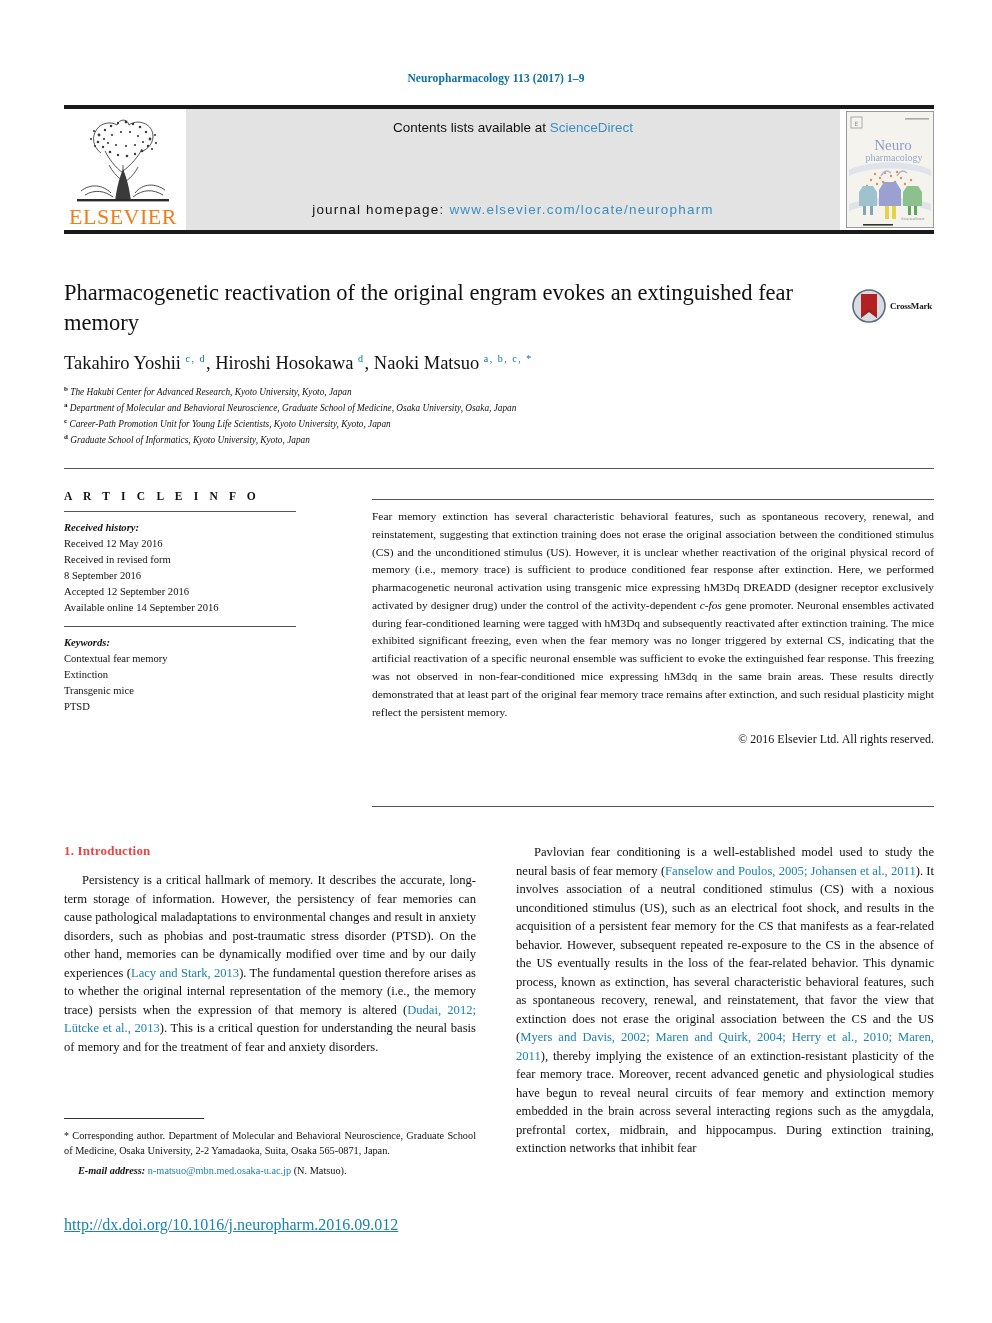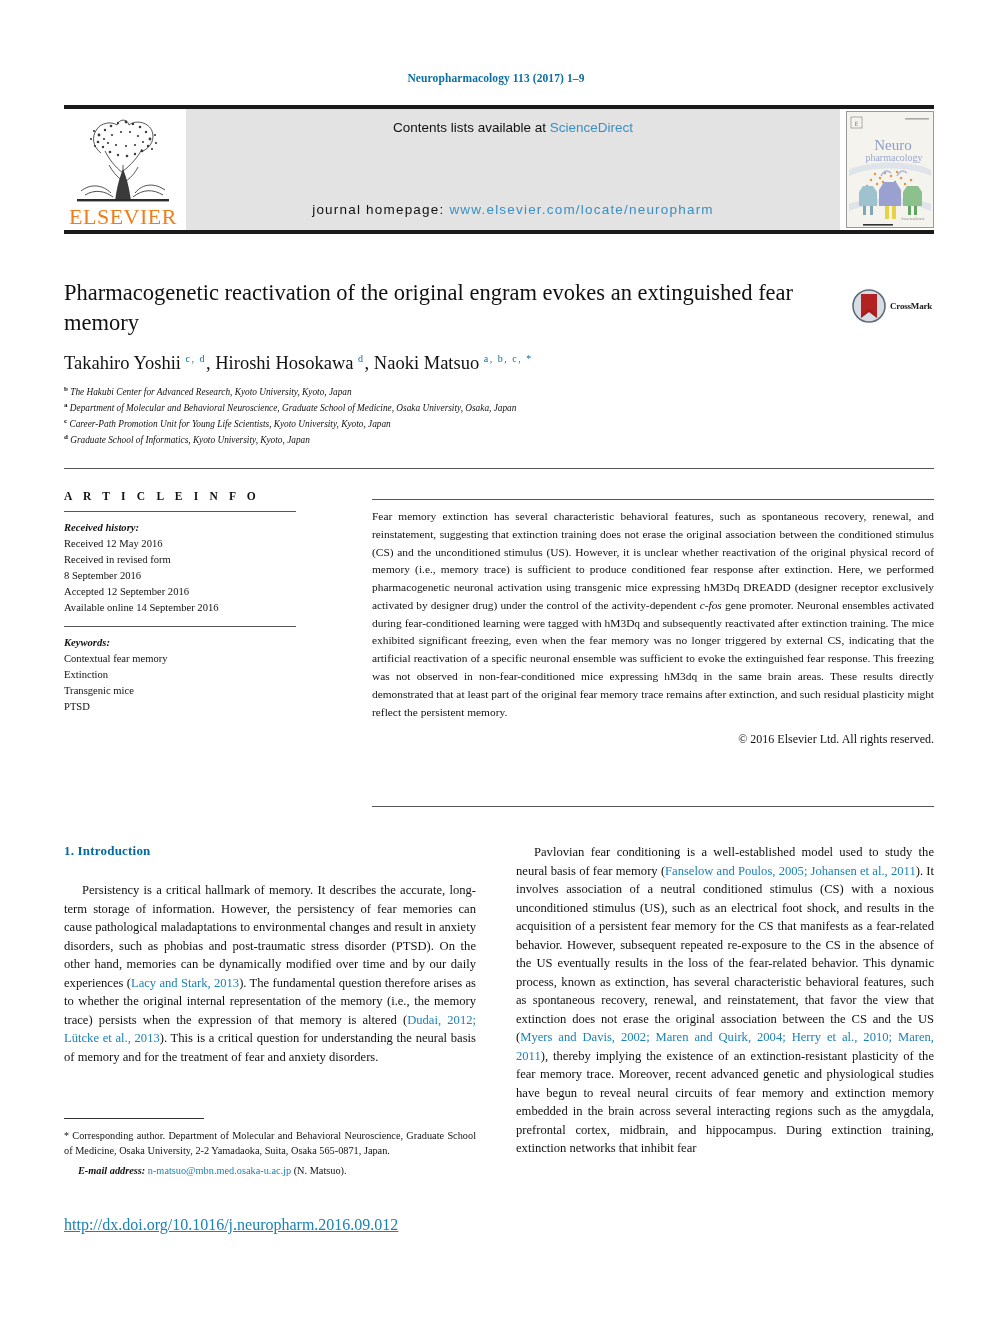--- a/index.html
+++ b/index.html
@@ -263,22 +263,22 @@
   }
   .body-right {
     position: absolute;
     left: 516px; top: 843px;
     width: 418px;
   }
   .sec-head {
     font-family: "Liberation Serif", serif;
     font-size: 13px;
     font-weight: bold;
-    color: #0369a1;
-    margin: 0 0 22px 0;
+    color: #ef4444;
+    margin: 0 0 12px 0;
     letter-spacing: 0.2px;
   }
   .para {
     font-family: "Liberation Serif", serif;
     font-size: 12.6px;
     line-height: 1.47;
     text-align: justify;
     color: #111;
     text-indent: 18px;
     margin: 0;

